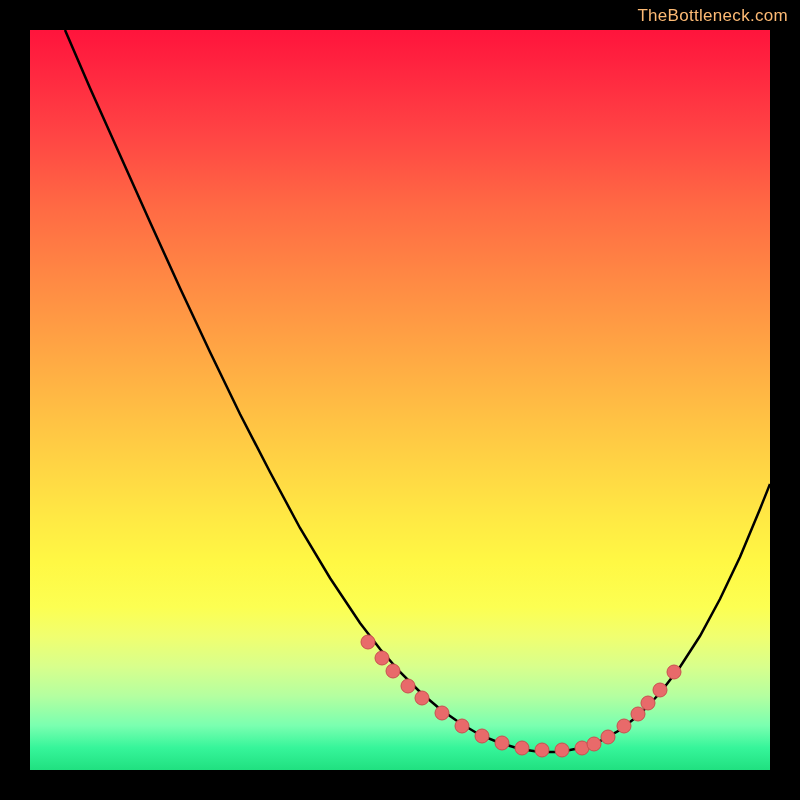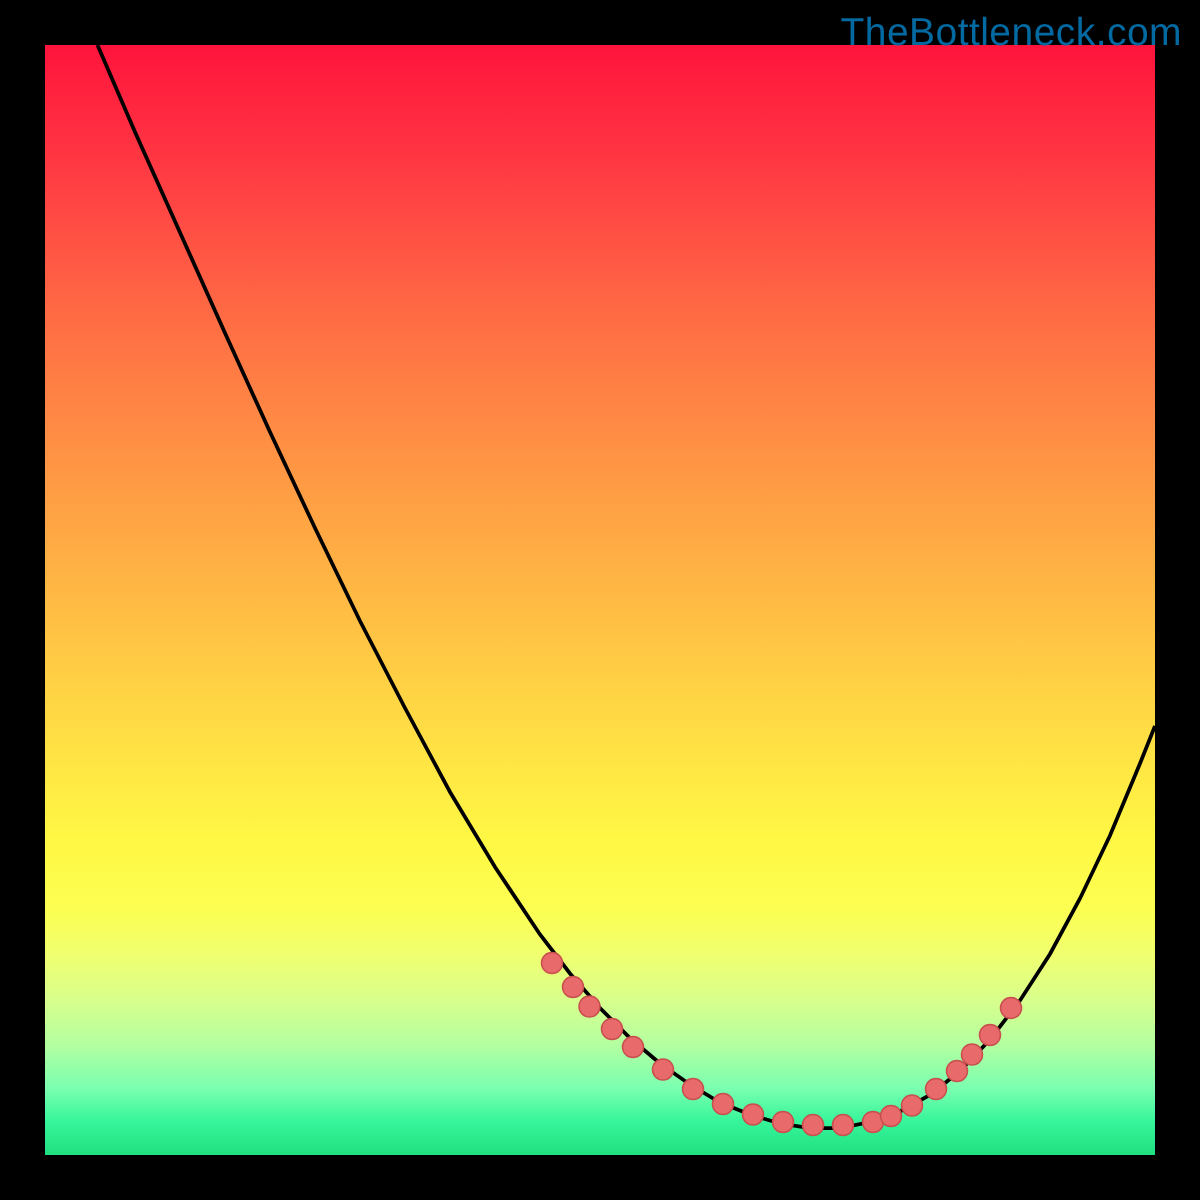--- a/index.html
+++ b/index.html
@@ -31,23 +31,23 @@
       #d8ff8c 86%,
       #b4ffa0 90%,
       #7affb0 94%,
       #36f59a 97%,
       #20e080 100%);
   }
   .watermark {
     position: absolute;
     top: 6px;
     right: 12px;
-    color: #0369a1;
+    color: #fdba74;
     font-family: Arial, Helvetica, sans-serif;
-    font-size: 26px;
+    font-size: 17px;
     font-weight: 500;
     letter-spacing: 0.3px;
     user-select: none;
   }
   svg.curve {
     position: absolute;
     left: 0;
     top: 0;
     width: 740px;
     height: 740px;

